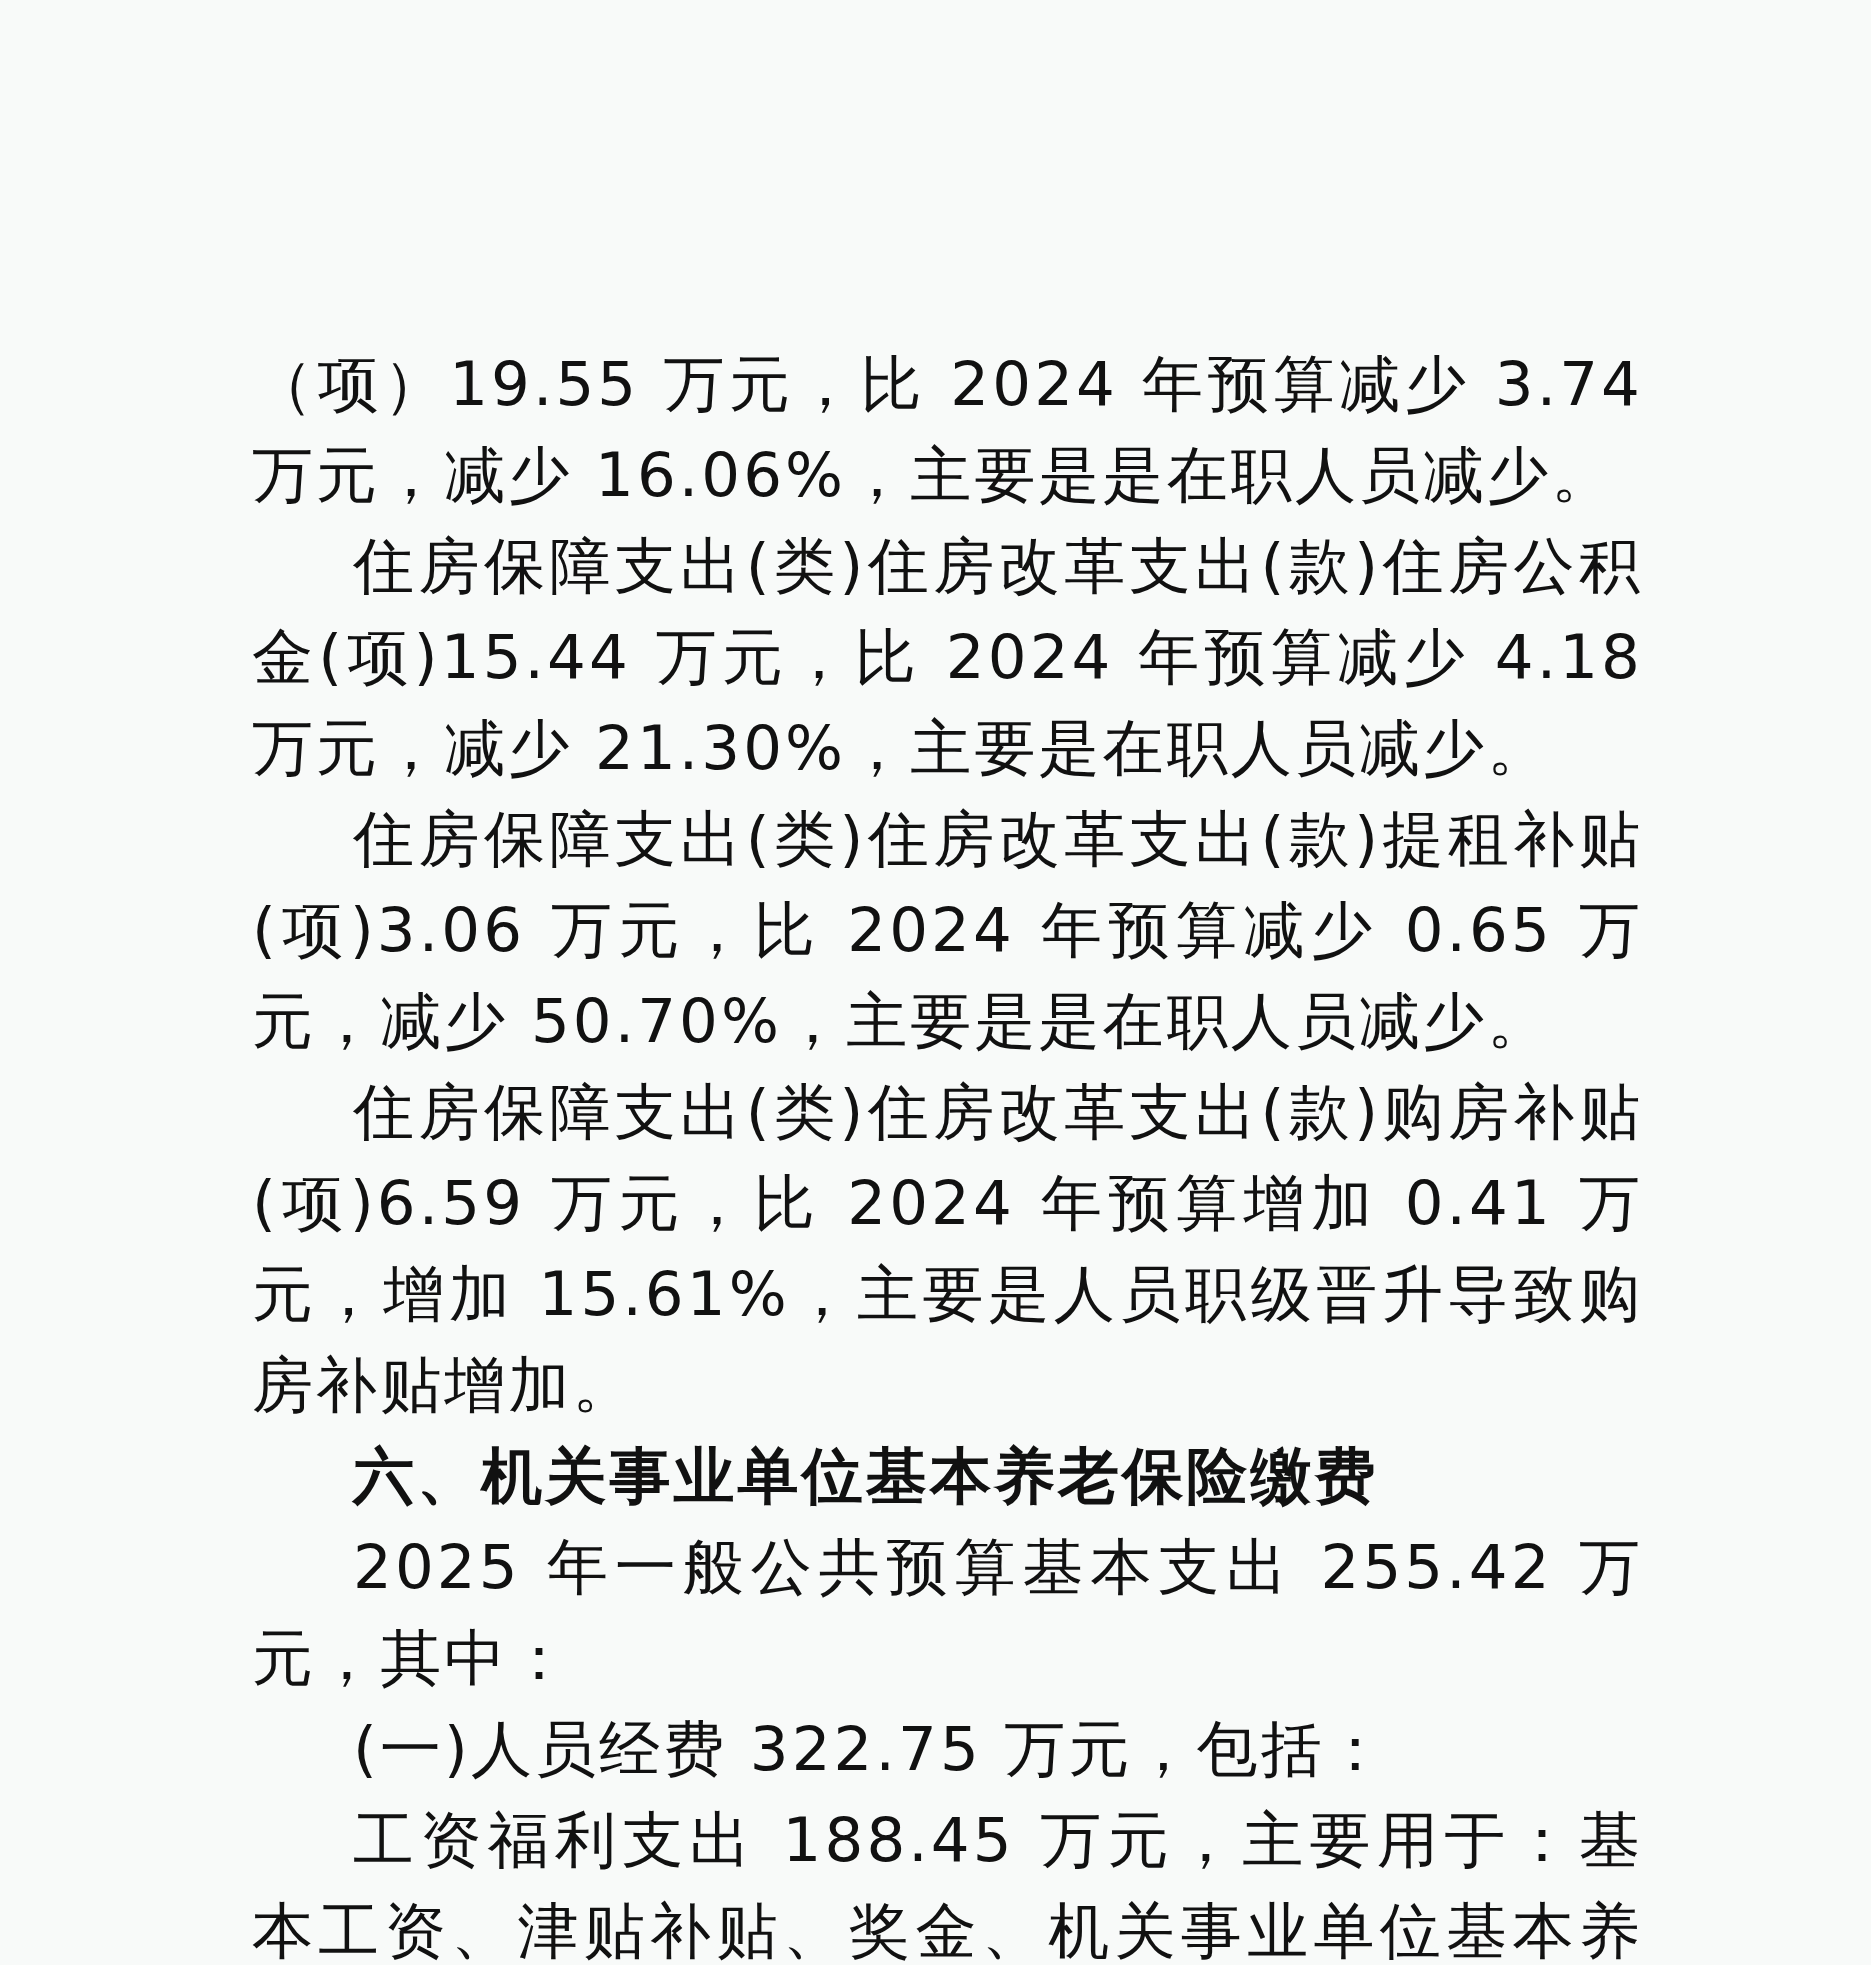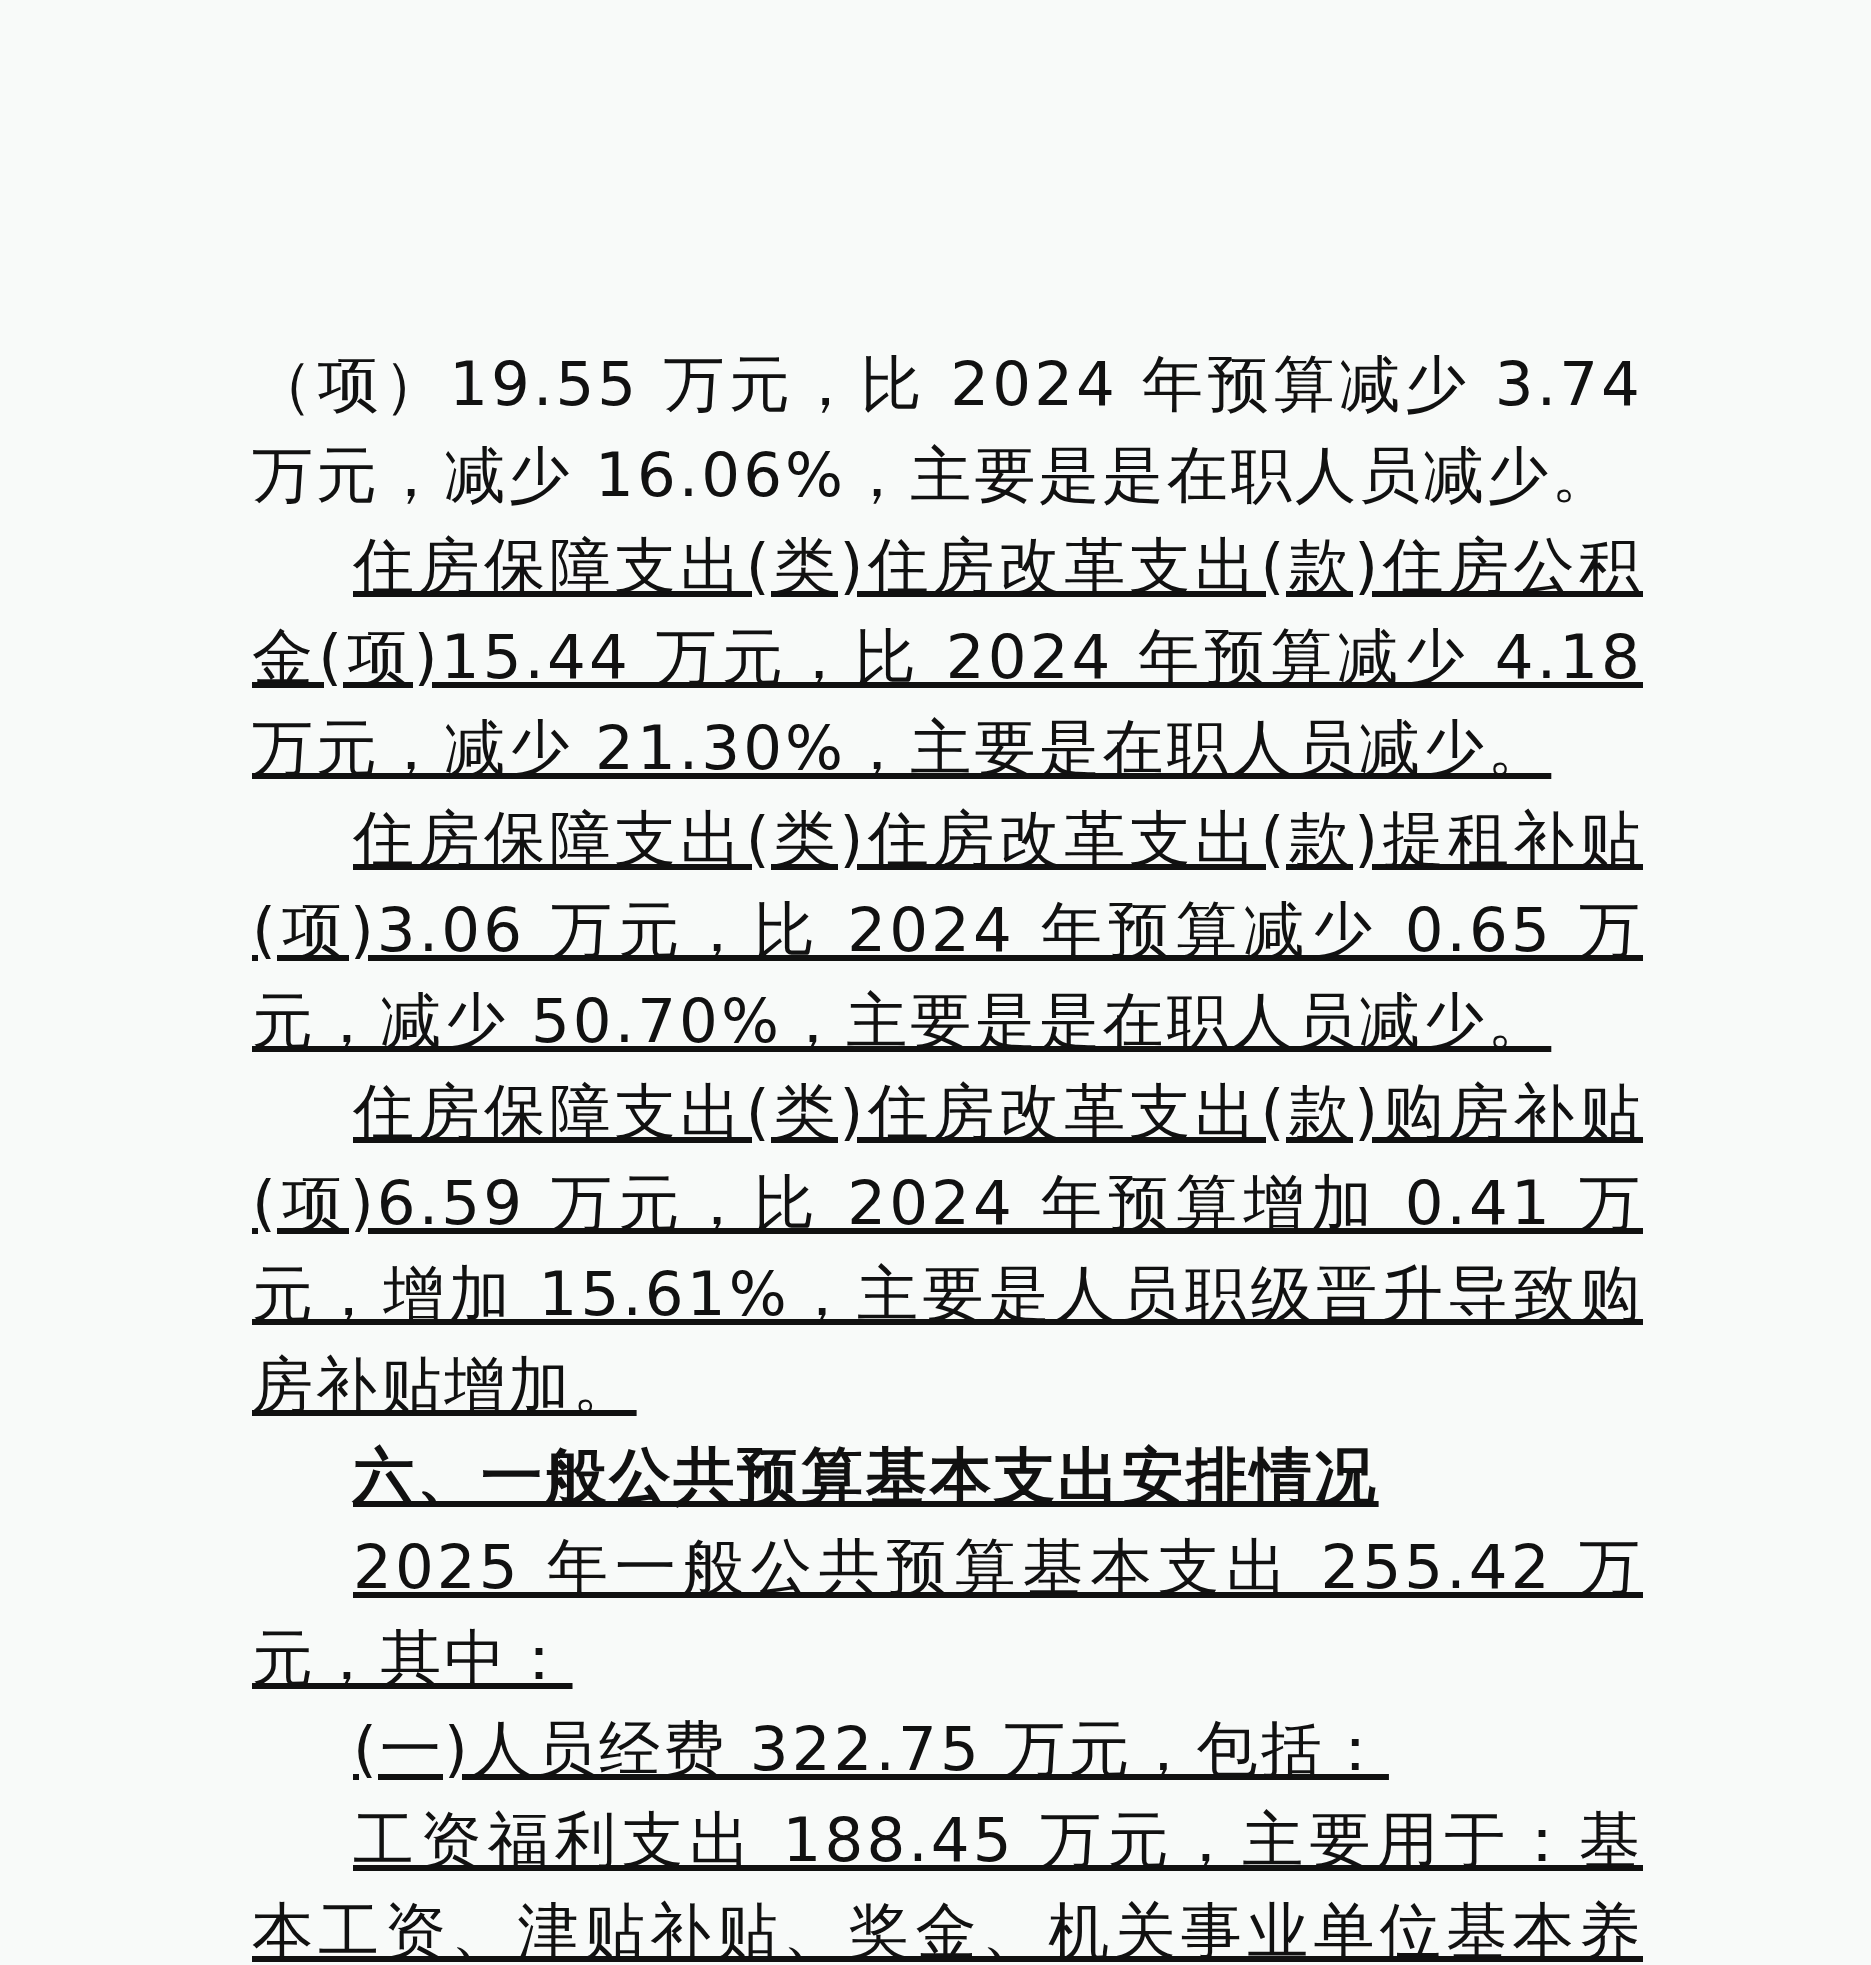--- a/index.html
+++ b/index.html
@@ -25,34 +25,33 @@
     font-size: 61px;
     line-height: 91px;
     margin: 0;
     text-align: justify;
     text-justify: inter-character;
     letter-spacing: 3.1px;
     word-break: break-all;
   }
   .indent {
     text-indent: 101px;
-    text-decoration: underline;
   }
   .heading {
     font-weight: bold;
     font-family: "DejaVu Sans", "Liberation Sans", sans-serif;
   }
 </style>
 </head>
 <body>
 
 <div class="page">
   <p class="para">（项）19.55 万元，比 2024 年预算减少 3.74 万元，减少 16.06%，主要是是在职人员减少。</p>
   <p class="para indent">住房保障支出(类)住房改革支出(款)住房公积金(项)15.44 万元，比 2024 年预算减少 4.18 万元，减少 21.30%，主要是在职人员减少。</p>
   <p class="para indent">住房保障支出(类)住房改革支出(款)提租补贴(项)3.06 万元，比 2024 年预算减少 0.65 万元，减少 50.70%，主要是是在职人员减少。</p>
   <p class="para indent">住房保障支出(类)住房改革支出(款)购房补贴(项)6.59 万元，比 2024 年预算增加 0.41 万元，增加 15.61%，主要是人员职级晋升导致购房补贴增加。</p>
-  <p class="para indent heading">六、一般公共预算基本支出安排情况</p>
+  <p class="para indent heading">六、机关事业单位基本养老保险缴费</p>
   <p class="para indent">2025 年一般公共预算基本支出 255.42 万元，其中：</p>
   <p class="para indent">(一)人员经费 322.75 万元，包括：</p>
   <p class="para indent">工资福利支出 188.45 万元，主要用于：基本工资、津贴补贴、奖金、机关事业单位基本养老保险缴费、职工基本医疗保险缴费、公务员医疗补助缴费、其他社会保障缴费、住房公积金、其他工资福利支出等。</p>
 
 </div>
 
 
 </body></html>

